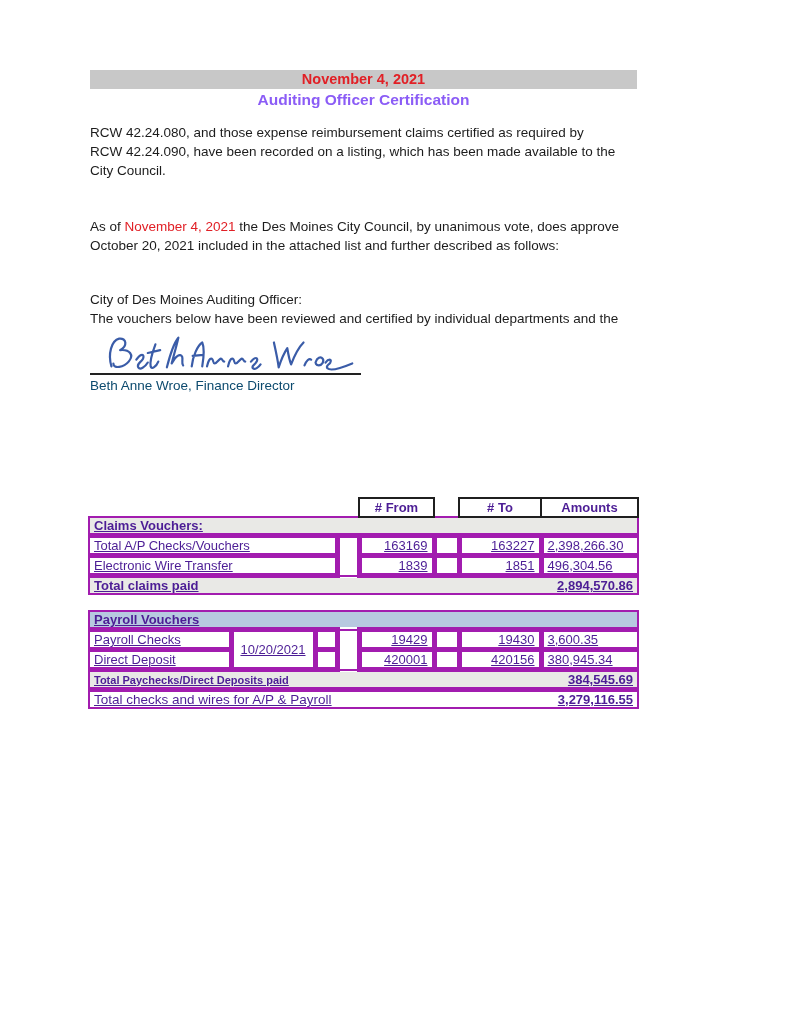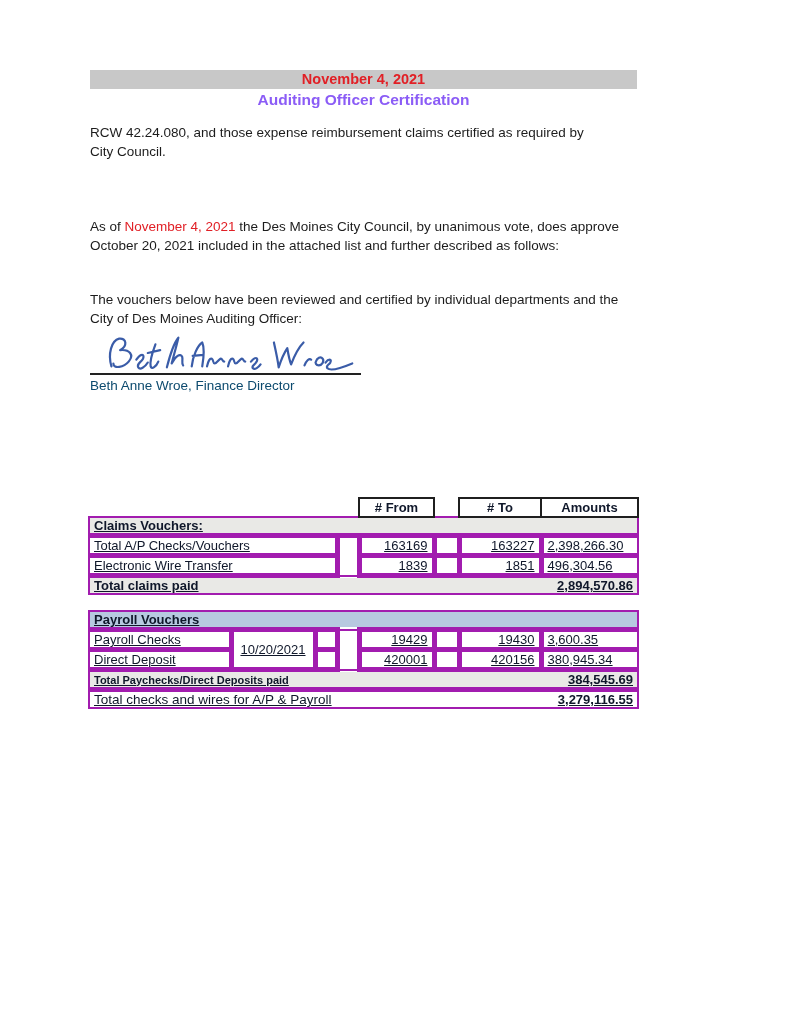--- a/index.html
+++ b/index.html
@@ -48,21 +48,21 @@
     position: absolute; left: 90px; top: 378px;
     font-size: 13.5px; color: #0c4a6e;
   }
 
   table.vouchers {
     position: absolute; left: 88px; top: 497px;
     border-collapse: collapse;
     table-layout: fixed;
     width: 549px;
     font-size: 13px;
-    color: #0f172a;
+    color: #4c1d95;
   }
   table.vouchers td {
     padding: 0 4px;
     overflow: hidden;
     white-space: nowrap;
     vertical-align: middle;
   }
   .h19 { height: 19px; } .h18 { height: 18px; } .h17 { height: 17px; } .h16 { height: 16px; }
   .cell { border: 5px solid #a21caf; text-decoration: underline; }
   .nb { border: none; }
@@ -86,31 +86,32 @@
 <div class="page">
 
   <div class="col banner">
     <span>November 4, 2021</span>
   </div>
 
   <div class="col doc-title">Auditing Officer Certification</div>
 
   <div class="col para p1">
     <span class="line">RCW 42.24.080, and those expense reimbursement claims certified as required by</span>
+    <span class="line">RCW 42.24.090, have been recorded on a listing, which has been made available to the</span>
     <span class="line">City Council.</span>
   </div>
 
   <div class="col para p2">
     <span class="line"><span>As of </span><span class="red">November 4, 2021</span><span> the Des Moines City Council, by unanimous vote, does approve</span></span>
     <span class="line">October 20, 2021 included in the attached list and further described as follows:</span>
   </div>
 
   <div class="col para p3">
+    <span class="line">City of Des Moines Auditing Officer:</span>
     <span class="line">The vouchers below have been reviewed and certified by individual departments and the</span>
-    <span class="line">City of Des Moines Auditing Officer:</span>
   </div>
 
   <svg class="sig-script" width="258" height="44" viewBox="0 0 270 46" aria-hidden="true">
     <g fill="none" stroke="#3a5ca8" stroke-width="2.3" stroke-linecap="round" stroke-linejoin="round">
       <path d="M12,37 C8,24 12,10 20,8 C28,7 29,16 21,20 C31,19 36,25 30,32 C25,38 14,40 14,34"></path>
       <path d="M38,30 c5,-7 9,-6 7,-1 c-2,4 -7,5 -5,9 c2,3 7,0 10,-5"></path>
       <path d="M58,14 c-3,8 -6,18 -5,23 c1,4 6,0 8,-5 M50,23 l13,-3"></path>
       <path d="M70,38 c3,-12 7,-25 12,-31 c-2,9 -5,19 -7,27 c4,-8 9,-11 11,-7 c1,3 -1,7 1,9"></path>
       <path d="M96,37 c1,-10 6,-22 11,-25 c3,7 1,19 0,25 m-10,-11 l11,-1"></path>
       <path d="M112,37 c1,-5 3,-9 5,-8 c2,1 1,5 3,5 c2,0 4,-4 6,-5 c2,-1 2,3 4,3"></path>

